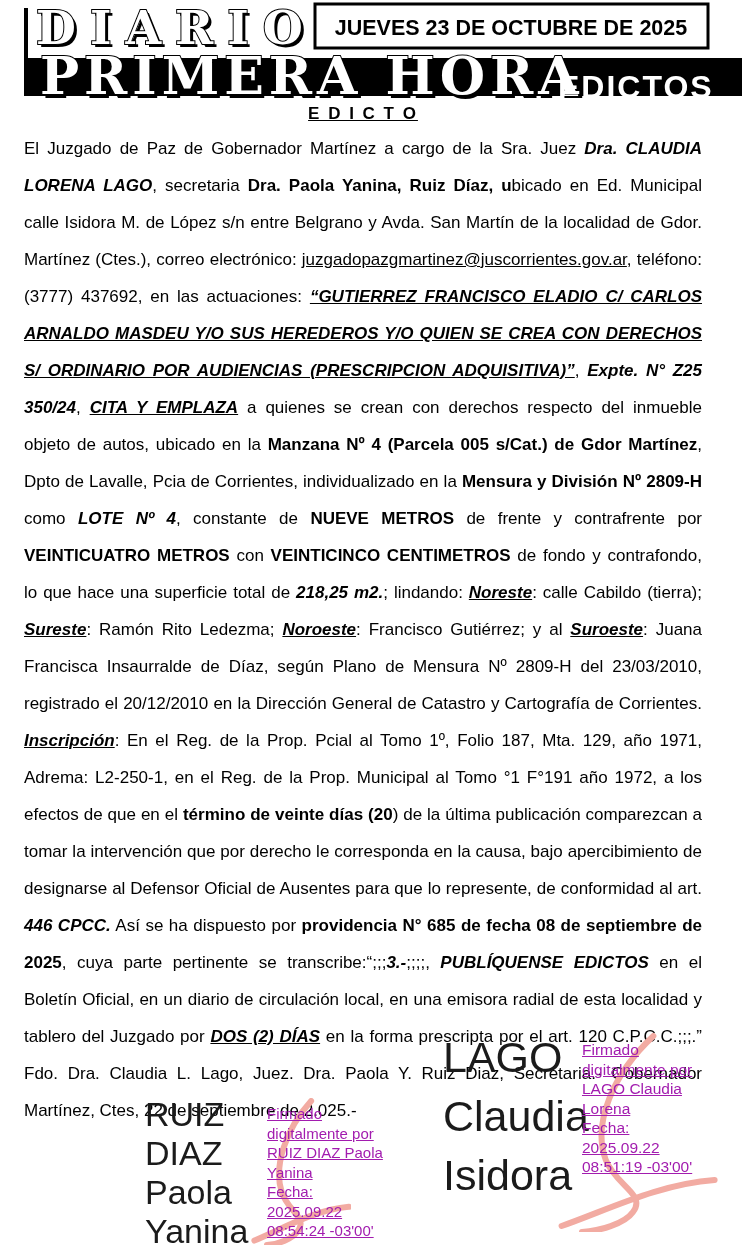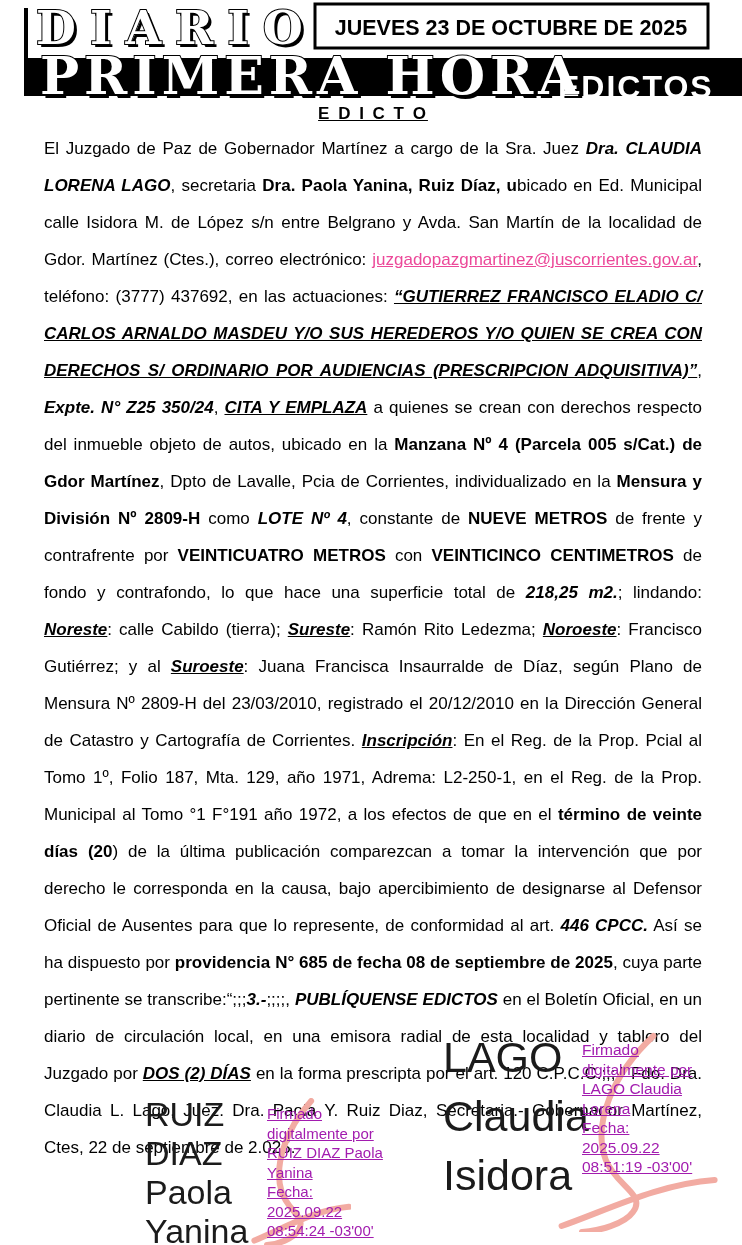--- a/index.html
+++ b/index.html
@@ -7,31 +7,31 @@
         font-family:"Liberation Sans",sans-serif;color:#000;}
   
   .masthead{position:absolute;left:0;top:0;width:742px;height:100px;}
   .mast-main{fill:#ffffff;stroke:#000000;stroke-width:2;paint-order:stroke fill;
              font-family:"DejaVu Serif",serif;font-weight:bold;}
   .mast-shadow{fill:#000000;font-family:"DejaVu Serif",serif;font-weight:bold;}
   .date-text{font-family:"Liberation Sans",sans-serif;font-weight:bold;font-size:21.5px;fill:#000;}
   .edictos-text{font-family:"Liberation Sans",sans-serif;font-weight:bold;font-size:32px;
                 letter-spacing:2px;fill:#ffffff;}
   
-  .content{position:absolute;left:44px;right:40px;top:100px;}
+  .content{position:absolute;left:24px;right:40px;top:100px;}
   .title{text-align:center;font-weight:bold;font-size:17px;letter-spacing:2px;
          text-decoration:underline;margin:4px 0 2px 0;}
   .body-par{text-align:justify;font-size:17px;line-height:37px;margin:6px 0 0 0;}
   .sg-r{}
   .sg-b{font-weight:bold;margin-top:9px;}
   .sg-i{}
   .sg-bi{font-weight:bold;font-style:italic;}
   .sg-bu{font-weight:bold;text-decoration:underline;font-style:italic;}
   .sg-biu{font-weight:bold;font-style:italic;text-decoration:underline;}
-  .sg-link{color:#ec4899;margin-top:48px;}
+  .sg-link{color:#000000;margin-top:48px;}
   
   .sig-name{position:absolute;white-space:pre-line;color:#1b1b1b;z-index:2;}
   .sig-details{position:absolute;white-space:pre-line;color:#a21caf;z-index:2;text-decoration:underline;}
   .sig-name-left{left:145px;top:1095px;font-size:34px;line-height:39px;}
   .sig-details-left{left:267px;top:1104px;font-size:15px;line-height:19.5px;}
   .sig-name-right{left:443px;top:1028px;font-size:43px;line-height:59px;}
   .sig-details-right{left:582px;top:1040px;font-size:15.5px;line-height:19.5px;}
   .ribbon{position:absolute;z-index:1;}
   .ribbon-left{left:246px;top:1098px;width:105px;height:147px;}
   .ribbon-right{left:548px;top:1032px;width:170px;height:200px;}

